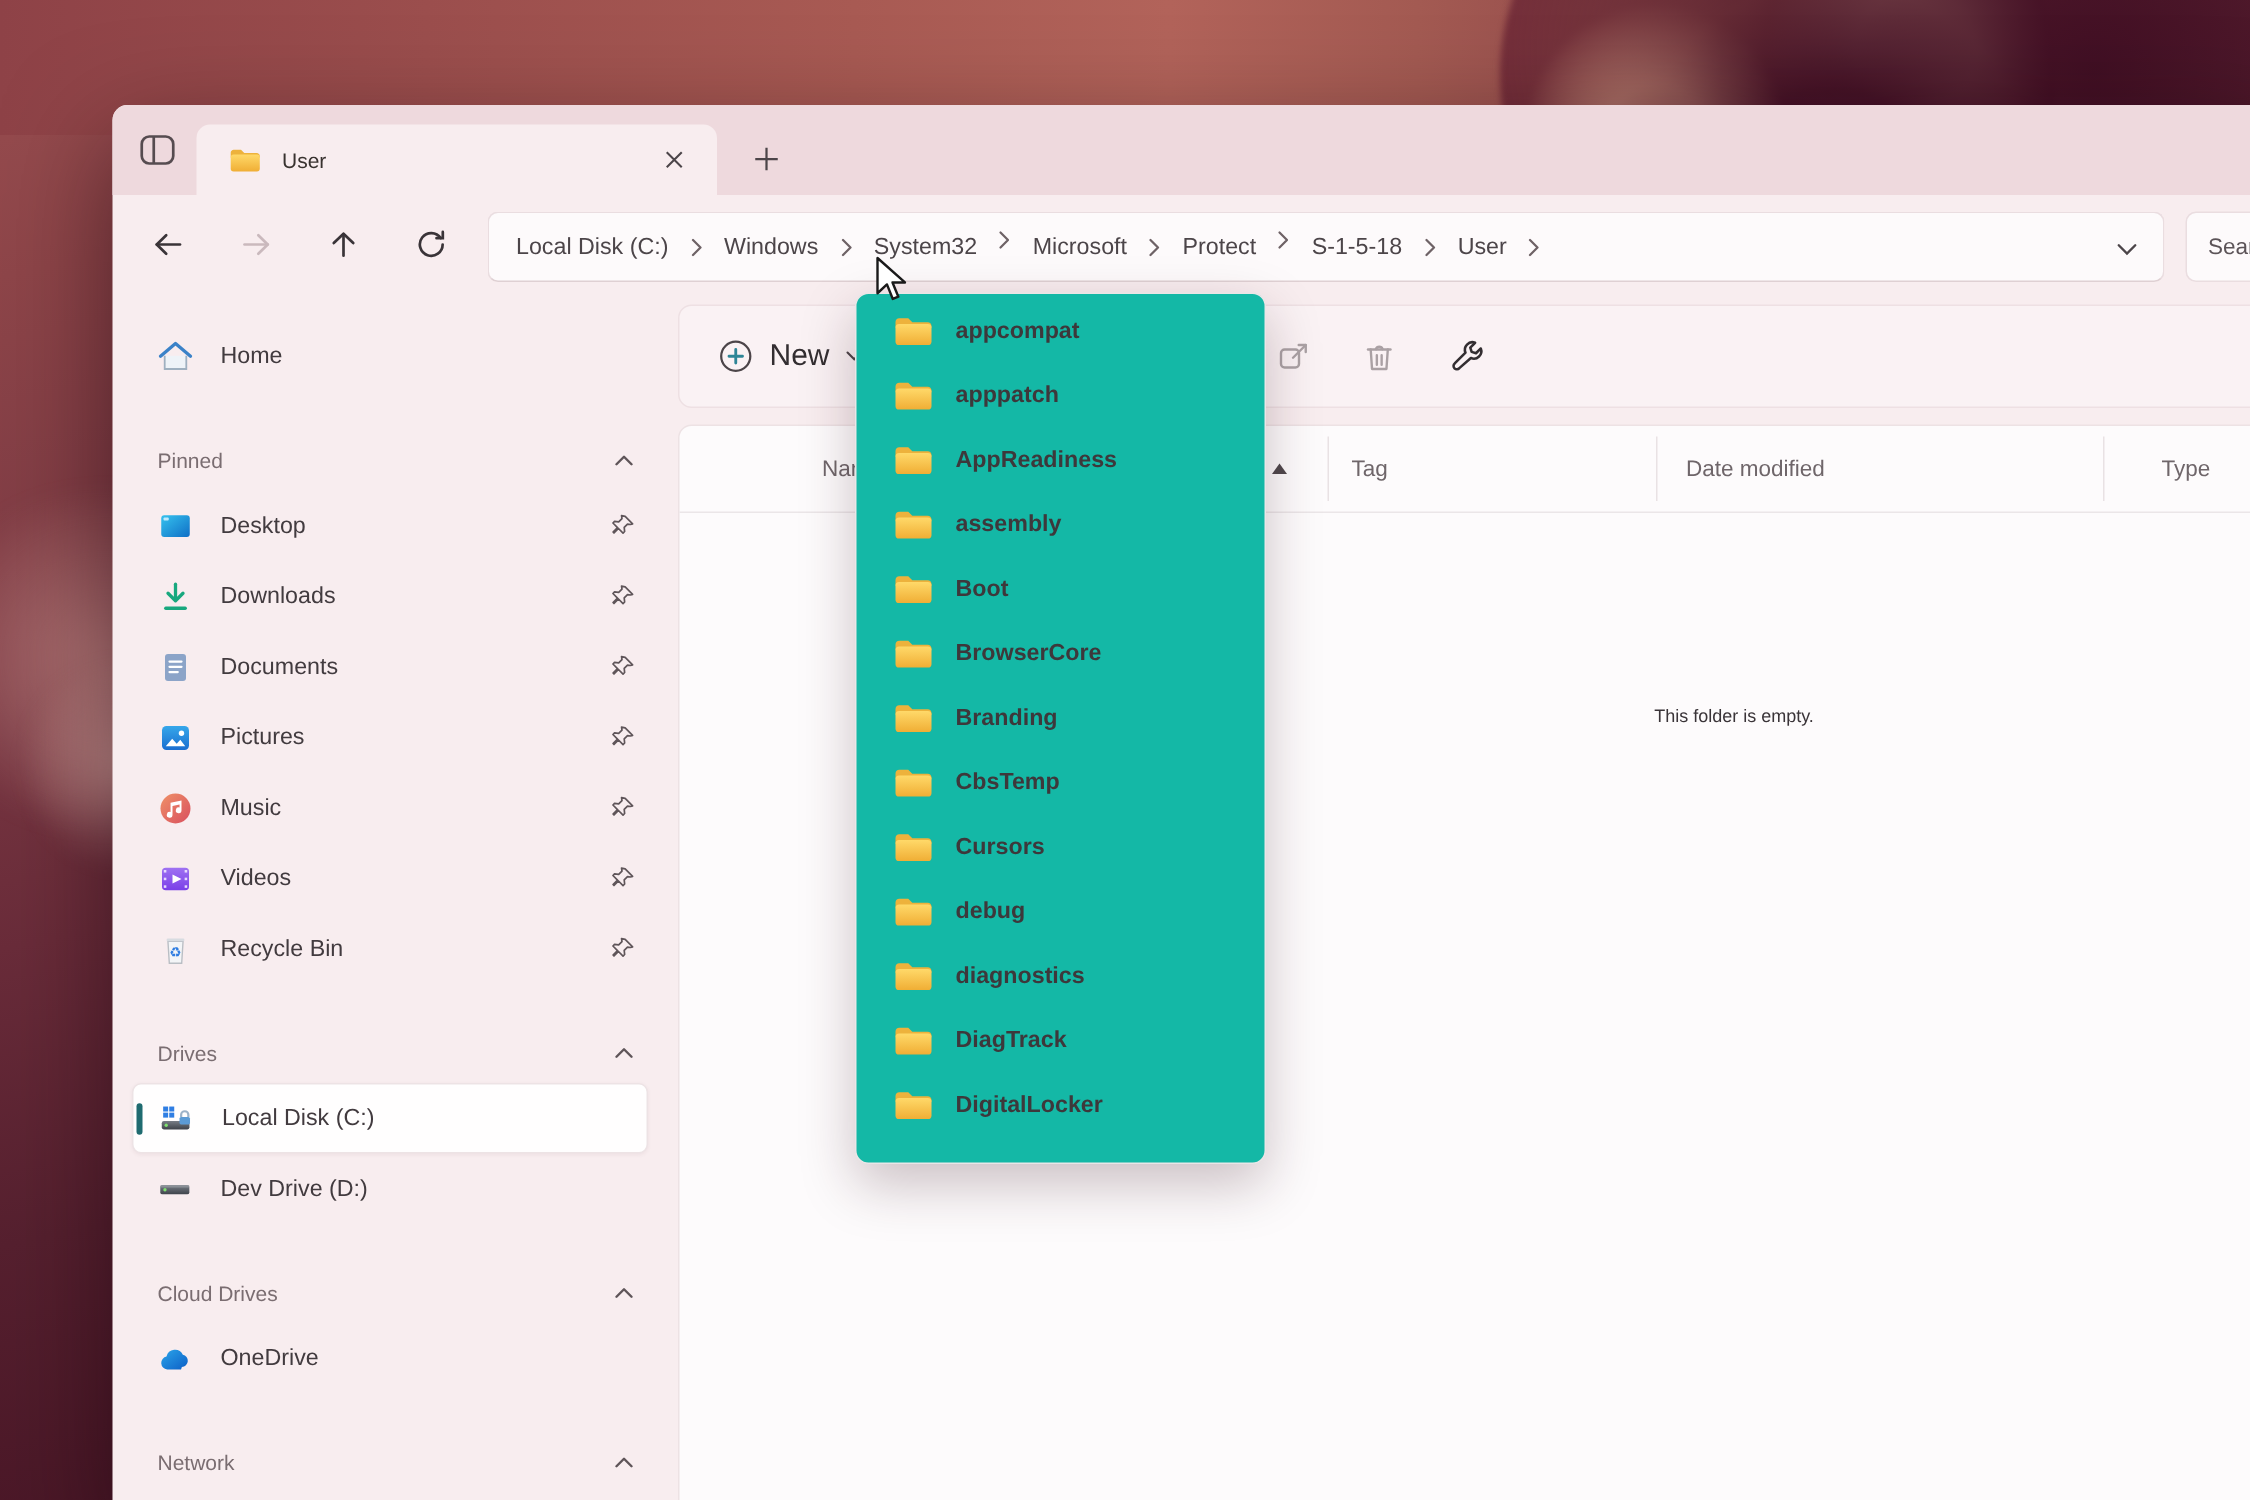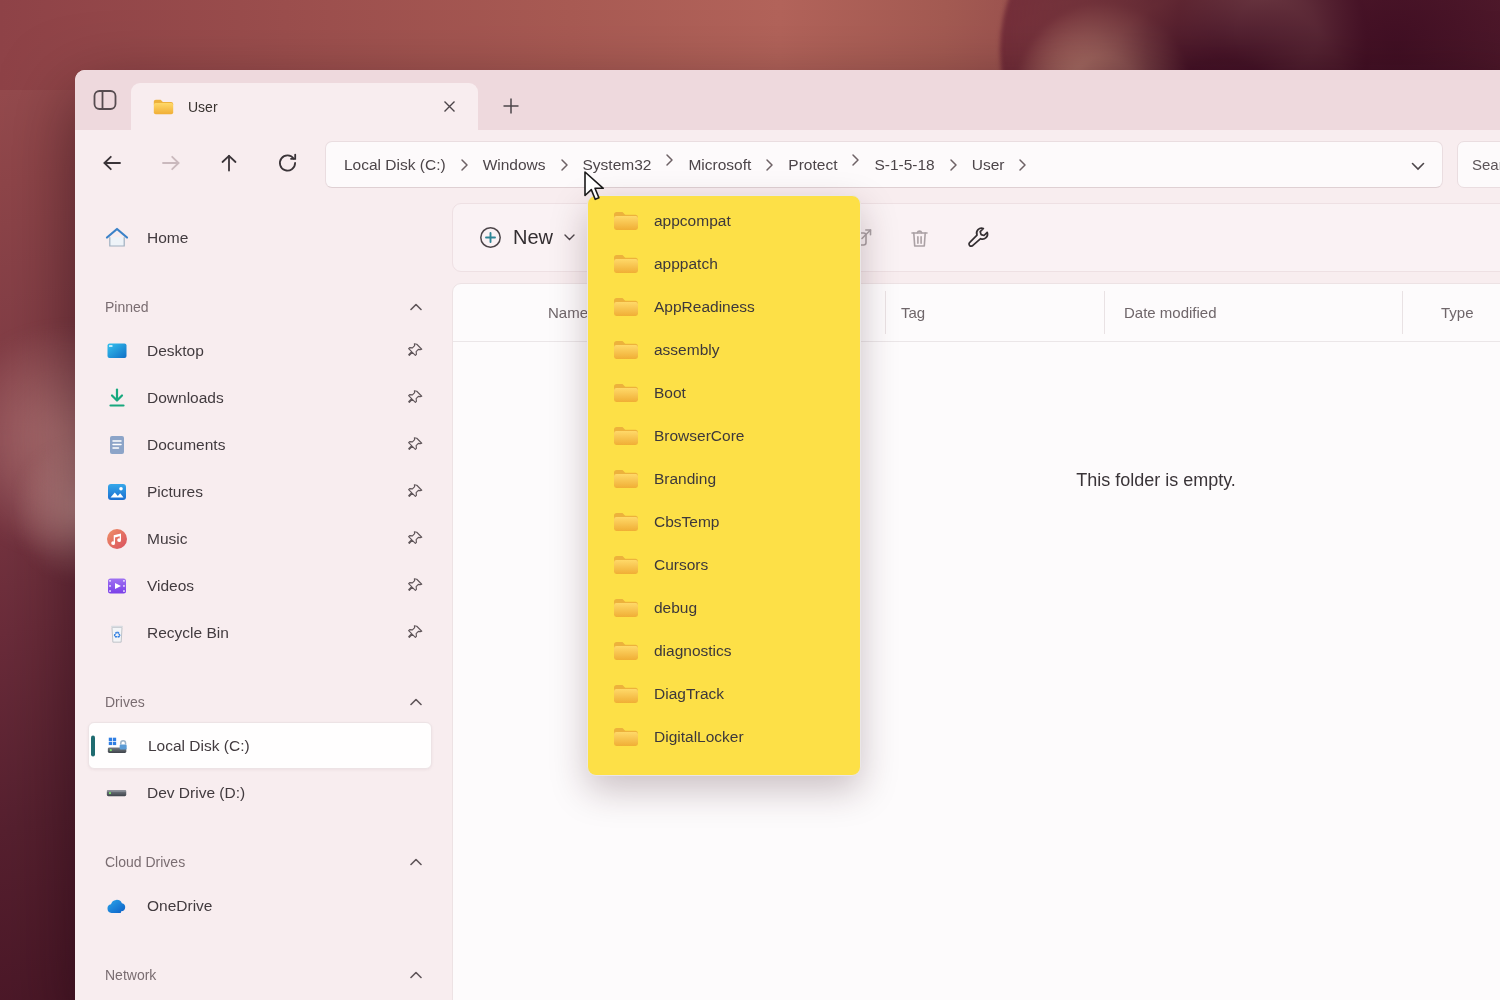--- a/index.html
+++ b/index.html
@@ -75,25 +75,25 @@
   .filepane{position:absolute;left:0;top:85px;right:-20px;bottom:-40px;background:#fdfbfc;
     border:1px solid #ede2e4;border-radius:9px 0 0 0;box-sizing:border-box;}
   .col-hdr{position:relative;height:57px;border-bottom:1px solid #ebe6e8;}
   .col-label{position:absolute;top:0;line-height:57px;font-size:15px;color:#6f666a;white-space:nowrap;}
   .cl-name{left:95px}.cl-tag{left:448px}.cl-date{left:671px}.cl-type{left:988px}
   .sort-asc{position:absolute;left:395px;top:25px;width:0;height:0;
     border-left:5.5px solid transparent;border-right:5.5px solid transparent;border-bottom:7px solid #4f484c;}
   .col-div{position:absolute;top:7px;bottom:7px;width:1px;background:#e9e2e4;}
   .cd1{left:432px}.cd2{left:651px}.cd3{left:949px}
   .empty-msg{position:absolute;left:703px;top:186px;transform:translateX(-50%);
-    font-size:18px;color:#3a3438;white-space:nowrap;}
-  
-  .dropdown{position:absolute;left:512px;top:125px;width:274px;height:581px;z-index:50;
-    background:#fde047;border:1px solid #eae6e7;border-radius:9px;
-    box-shadow:0 14px 36px rgba(55,20,30,.25);overflow:hidden;padding-top:3px;box-sizing:border-box;}
+    font-size:12px;color:#3a3438;white-space:nowrap;}
+  
+  .dropdown{position:absolute;left:495px;top:125px;width:274px;height:581px;z-index:50;
+    background:#14b8a6;border:1px solid #eae6e7;border-radius:9px;
+    box-shadow:0 14px 36px rgba(55,20,30,.25);overflow:hidden;padding-top:3px;box-sizing:border-box;font-weight:bold;}
   .dd-item{height:43px;display:flex;align-items:center;padding-left:25px;}
   .dd-label{margin-left:15px;font-size:15.5px;color:#3d383b;}
   
   .cursor{position:absolute;left:505px;top:100px;z-index:99;pointer-events:none;}
   svg{display:block;}
 </style>
 </head>
 <body>
 
 <svg width="0" height="0" style="position:absolute">

